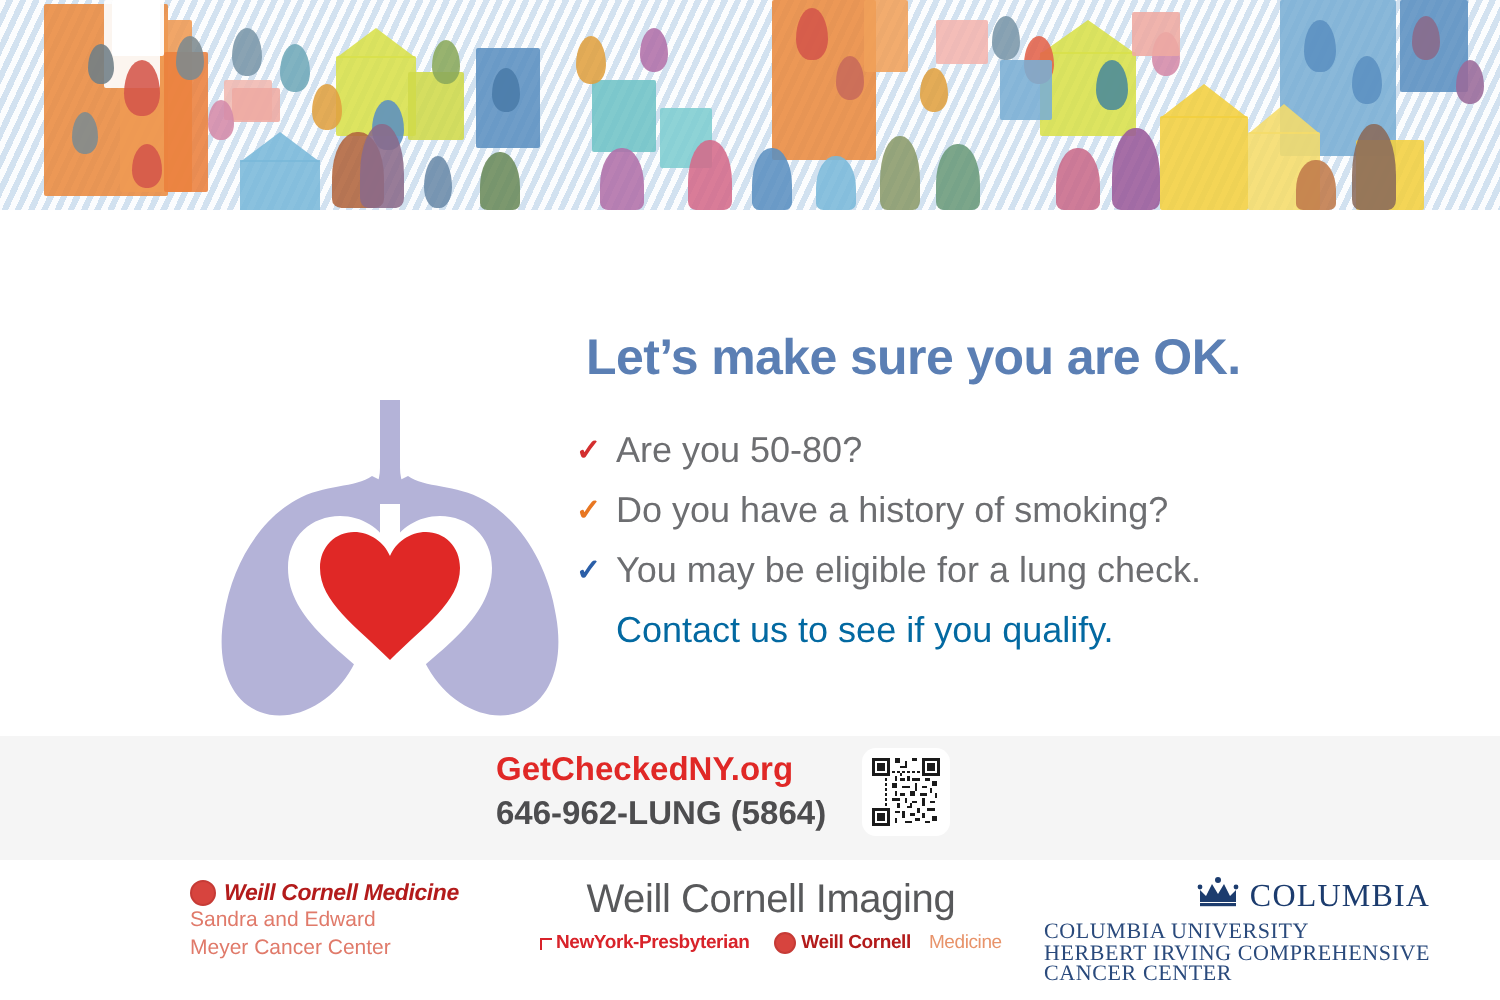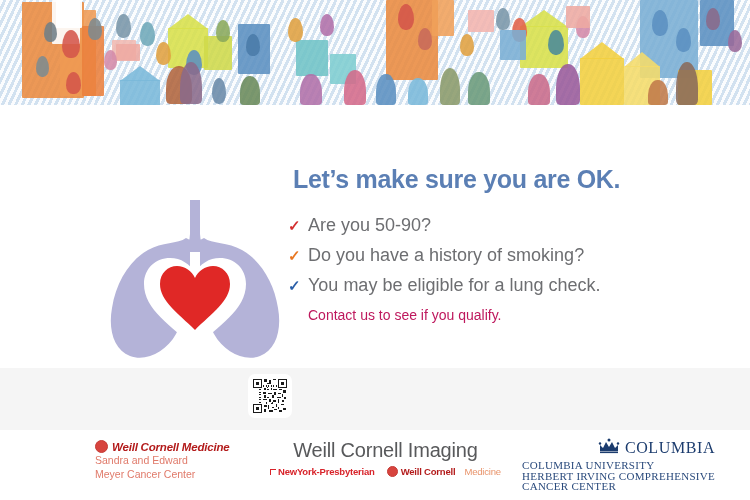--- a/index.html
+++ b/index.html
@@ -121,22 +121,22 @@
     line-height: 27px;
     text-align: left;
   }
   .check-text {
     color: #6d6e71;
     font-size: 18px;
     line-height: 27px;
     white-space: nowrap;
   }
   .continuation {
-    color: #be185d;
-    font-size: 14px;
+    color: #0369a1;
+    font-size: 18px;
     line-height: 27px;
     margin-left: 20px;
     white-space: nowrap;
   }
 
   
   .contact-band {
     position: absolute;
     left: 0; top: 368px;
     width: 750px; height: 62px;
@@ -431,37 +431,41 @@
                  C 130 101, 112 113, 95 130 Z" fill="#e02826"></path>
       </svg>
     </div>
 
     <div class="copy">
       <h1 class="headline">Let’s make sure you are OK.</h1>
 
       <ul class="check-list">
         <li class="check-item">
           <span class="check-mark" style="color:#d32f2f;">✓</span>
-          <span class="check-text">Are you 50-90?</span>
+          <span class="check-text">Are you 50-80?</span>
         </li>
         <li class="check-item">
           <span class="check-mark" style="color:#e87722;">✓</span>
           <span class="check-text">Do you have a history of smoking?</span>
         </li>
         <li class="check-item">
           <span class="check-mark" style="color:#2b5fa8;">✓</span>
           <span class="check-text">You may be eligible for a lung check.</span>
         </li>
       </ul>
       <div class="continuation">Contact us to see if you qualify.</div>
     </div>
   </div>
 
   <div class="contact-band">
     <div class="contact-inner">
+      <div class="contact-lines">
+        <div class="site-url">GetCheckedNY.org</div>
+        <div class="phone">646-962-LUNG (5864)</div>
+      </div>
       <div class="qr-wrap">
         <svg width="36" height="36" viewBox="0 0 29 29" shape-rendering="crispEdges" xmlns="http://www.w3.org/2000/svg">
           <rect width="29" height="29" fill="#ffffff"></rect>
           <g fill="#1a1a1a">
 
             <rect x="1" y="1" width="7" height="1"></rect>
               <rect x="1" y="7" width="7" height="1"></rect>
             <rect x="1" y="1" width="1" height="7"></rect>
               <rect x="7" y="1" width="1" height="7"></rect>
             <rect x="3" y="3" width="3" height="3"></rect>

